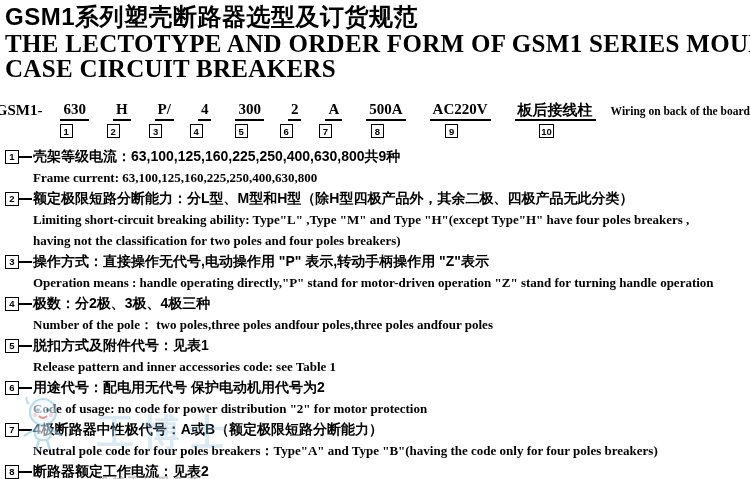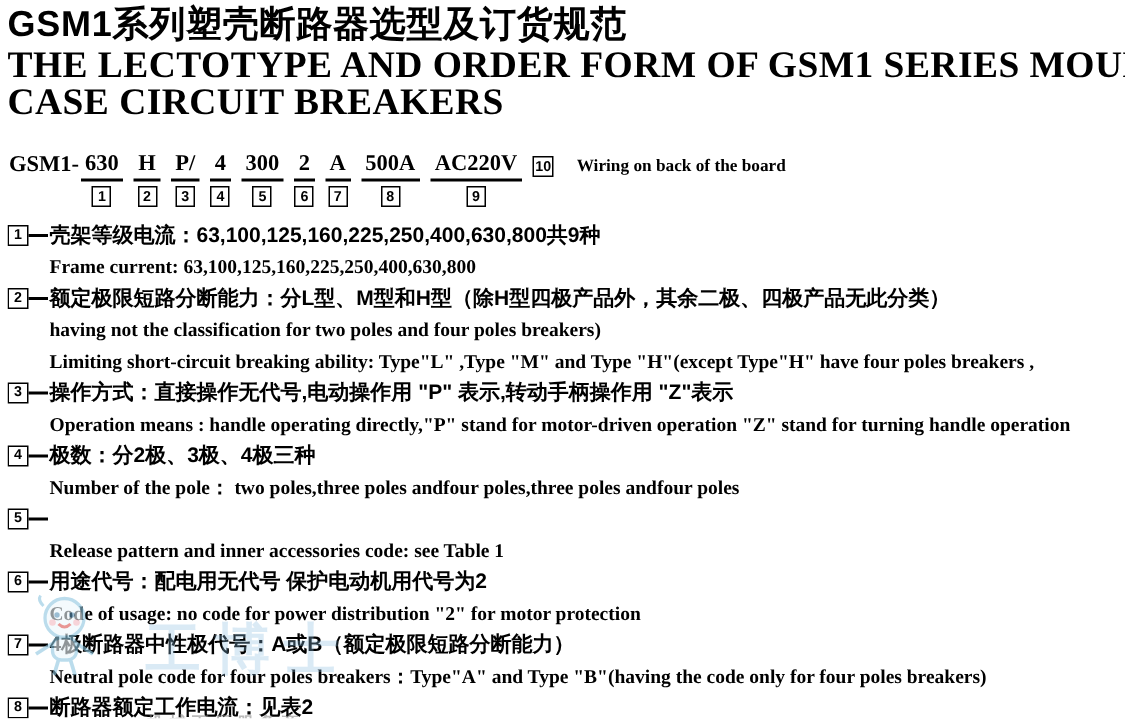--- a/index.html
+++ b/index.html
@@ -27,33 +27,35 @@
     font-weight:bold;
     font-size:25px; line-height:25px;
     letter-spacing:0.3px;
     white-space:nowrap;
   }
   
   .code-block {
     margin:20px 0 0 6px;
     display:flex; align-items:flex-start;
     white-space:nowrap;
+    justify-content:flex-end;
   }
   .code-prefix {
     font-size:15px; line-height:19px;
     margin-right:1px;
   }
   .seg {
     display:inline-flex; flex-direction:column; align-items:center;
     margin-right:7px;
   }
   .seg-text {
     font-size:15px; line-height:17px;
     padding:0 3px 1px 3px;
     border-bottom:2px solid #000;
+    margin-left:17px;
   }
   .seg-text.cjk { font-family:"Liberation Sans", sans-serif; }
   .seg-num {
     margin-top:3px;
     min-width:13px; height:14px; padding:0 1px;
     border:1.5px solid #000;
     font-size:9.5px; line-height:11px;
     display:flex; align-items:center; justify-content:center;
     font-family:"Liberation Sans", sans-serif;
   }
@@ -142,20 +144,21 @@
     </span>
     <span class="seg">
       <span class="seg-text">500A</span>
       <span class="seg-num">8</span>
     </span>
     <span class="seg">
       <span class="seg-text">AC220V</span>
       <span class="seg-num">9</span>
     </span>
     <span class="seg">
+      <span class="seg-text cjk">板后接线柱</span>
       <span class="seg-num">10</span>
     </span>
 
     <span class="code-note">Wiring on back of the board</span>
   </div>
 
   <div class="items">
 
     <div>
       <div class="row row-cn">
@@ -169,22 +172,22 @@
     </div>
 
     <div>
       <div class="row row-cn">
         <span class="marker">
           <span class="numbox">2</span>
           <span class="dash"></span>
         </span>
         <span>额定极限短路分断能力：分L型、M型和H型（除H型四极产品外，其余二极、四极产品无此分类）</span>
       </div>
+      <div class="row row-en">Limiting short-circuit breaking ability: Type"L" ,Type "M" and  Type "H"(except Type"H" have four poles breakers ,</div>
       <div class="row row-en">having not the classification for two poles and four poles breakers)</div>
-      <div class="row row-en">Limiting short-circuit breaking ability: Type"L" ,Type "M" and  Type "H"(except Type"H" have four poles breakers ,</div>
     </div>
 
     <div>
       <div class="row row-cn">
         <span class="marker">
           <span class="numbox">3</span>
           <span class="dash"></span>
         </span>
         <span>操作方式：直接操作无代号,电动操作用 "P" 表示,转动手柄操作用 "Z"表示</span>
       </div>
@@ -201,20 +204,21 @@
       </div>
       <div class="row row-en">Number of the pole：  two poles,three poles andfour poles,three poles andfour poles</div>
     </div>
 
     <div>
       <div class="row row-cn">
         <span class="marker">
           <span class="numbox">5</span>
           <span class="dash"></span>
         </span>
+        <span>脱扣方式及附件代号：见表1</span>
       </div>
       <div class="row row-en">Release pattern and inner accessories code: see Table 1</div>
     </div>
 
     <div>
       <div class="row row-cn">
         <span class="marker">
           <span class="numbox">6</span>
           <span class="dash"></span>
         </span>

